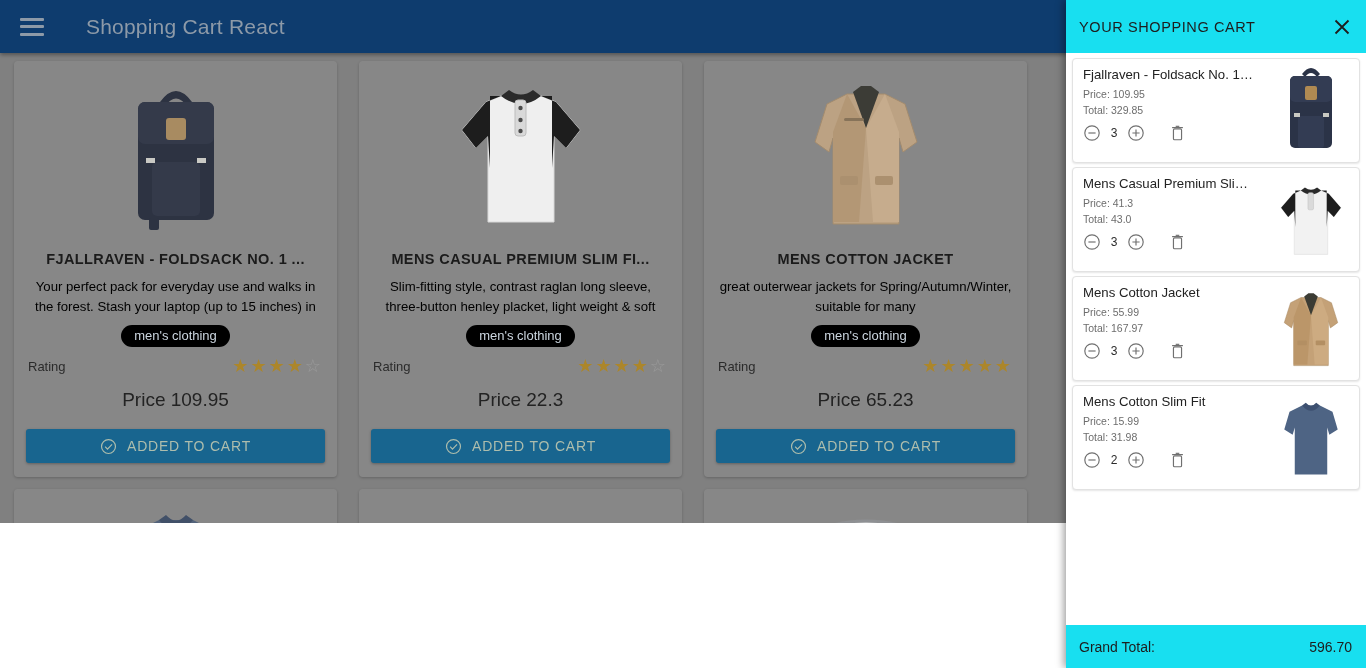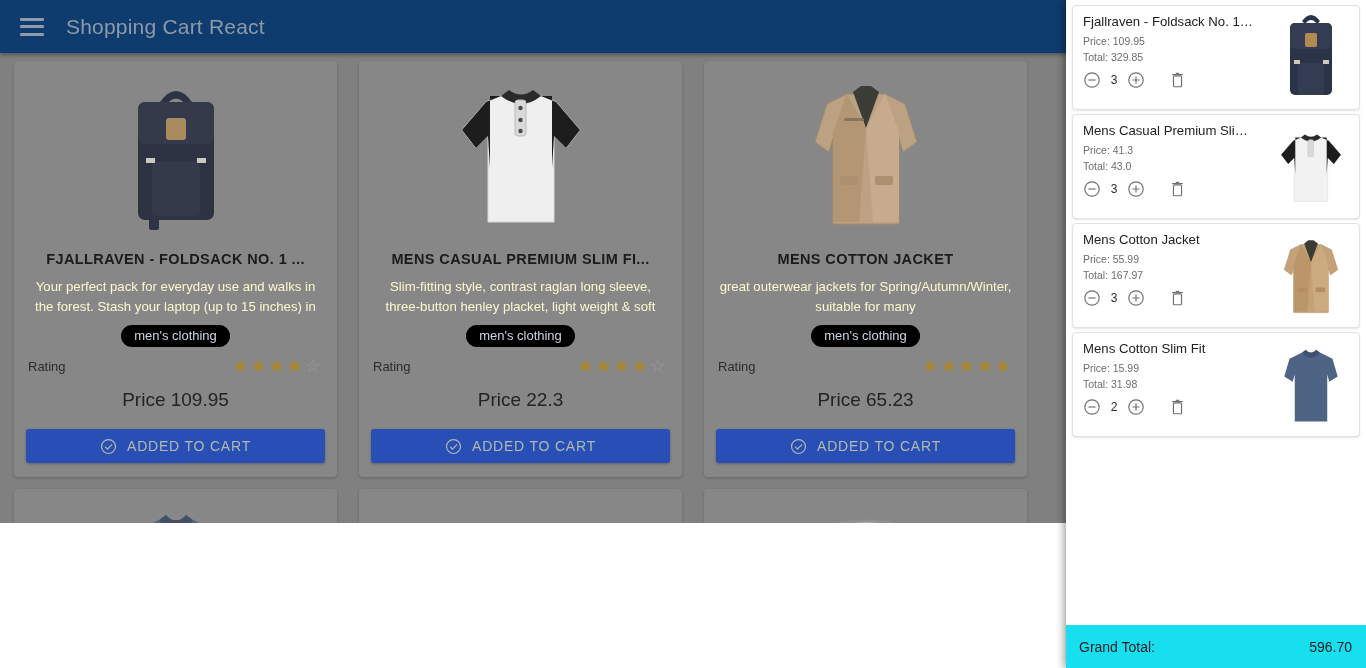--- a/index.html
+++ b/index.html
@@ -11,20 +11,21 @@
   }
   #app { position: relative; width: 1366px; height: 668px; overflow: hidden; background:#fff; }
 
   
   .appbar {
     position: absolute; top: 0; left: 0; width: 1366px; height: 53px;
     background: #0e3c6e;
     display: flex; align-items: center;
     box-shadow: 0 2px 4px rgba(0,0,0,.35);
     z-index: 5;
+    gap: 20px;
   }
   .hamburger {
     width: 24px; height: 18px; margin-left: 20px; margin-right: 22px;
     display: flex; flex-direction: column; justify-content: space-between;
     cursor: pointer;
   }
   .hamburger span { display:block; height: 3px; width: 100%; background: #8d9aa8; border-radius:1px; }
   .app-title { color: #8d9aa8; font-size: 21px; letter-spacing: .2px; }
 
   
@@ -50,41 +51,41 @@
     height: 170px; display: flex; align-items: center; justify-content: center;
     margin-bottom: 8px;
   }
   .card .thumb svg { max-height: 168px; }
   .card .ptitle {
     font-size: 14.5px; font-weight: bold; text-align: center;
     color: #1b1b1b; letter-spacing: .4px; margin: 2px 0 10px 0;
     white-space: nowrap; overflow: hidden;
   }
   .card .pdesc {
-    font-size: 13.2px; color: #fef9c3; line-height: 20px;
+    font-size: 13.2px; color: #000000; line-height: 20px;
     text-align: center; height: 42px; overflow: hidden;
   }
   .chip-row { display:flex; justify-content:center; margin: 6px 0 2px 0; }
   .chip {
     background: #000000; color: #c9d6e3; font-size: 13px;
     border-radius: 14px; padding: 3px 13px 4px 13px;
   }
   .rating-row {
     display:flex; align-items:center; justify-content:space-between;
     margin-top: 8px; padding: 0 2px;
   }
   .rating-label { font-size: 13px; color: #2b2b2b; }
   .stars { font-size: 18px; letter-spacing: 2px; color: #b8860b; line-height: 1; }
   .stars .off { color: #9a9a9a; }
   .price {
     text-align: center; font-size: 19px; color: #232323;
     margin: 14px 0 18px 0;
   }
   .btn-added {
-    background: #1d4ed8; color: #a9bfa9; border: none;
+    background: #0369a1; color: #a9bfa9; border: none;
     height: 34px; border-radius: 3px; font-size: 14px; letter-spacing: .8px;
     display: flex; align-items: center; justify-content: center; gap: 10px;
     cursor: pointer; box-shadow: 0 1px 3px rgba(0,0,0,.3);
     margin-top: auto;
   }
   .btn-added .chk { width:17px; height:17px; flex:0 0 17px; }
 
   
   .cart {
     position: absolute; top: 0; right: 0; width: 300px; height: 668px;
@@ -286,20 +287,26 @@
           </svg>
         </div>
 
       </div>
 
     </div>
   </div>
 
   <div class="cart">
 
+    <div class="cart-head">
+      <div class="h">YOUR SHOPPING CART</div>
+      <svg class="cart-close" viewBox="0 0 20 20">
+        <path d="M3.5 3.5 L16.5 16.5 M16.5 3.5 L3.5 16.5" stroke="#1d1d1d" stroke-width="1.8" fill="none"></path>
+      </svg>
+    </div>
 
     <div class="cart-body">
 
       <div class="ci">
         <div class="ci-info">
           <div class="ci-name">Fjallraven - Foldsack No. 1 Backp...</div>
           <div class="ci-line">Price: 109.95</div>
           <div class="ci-line">Total: 329.85</div>
           <div class="ci-ctrls">
             <svg class="ico" viewBox="0 0 20 20">

